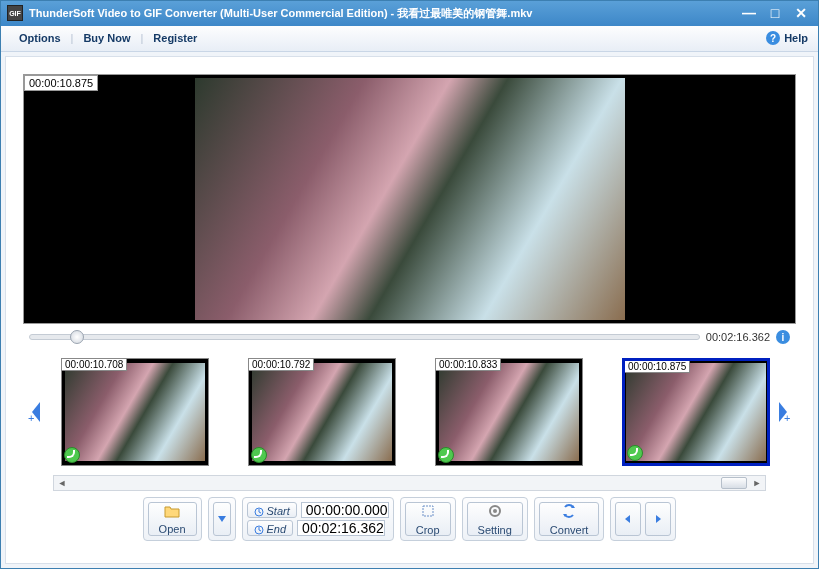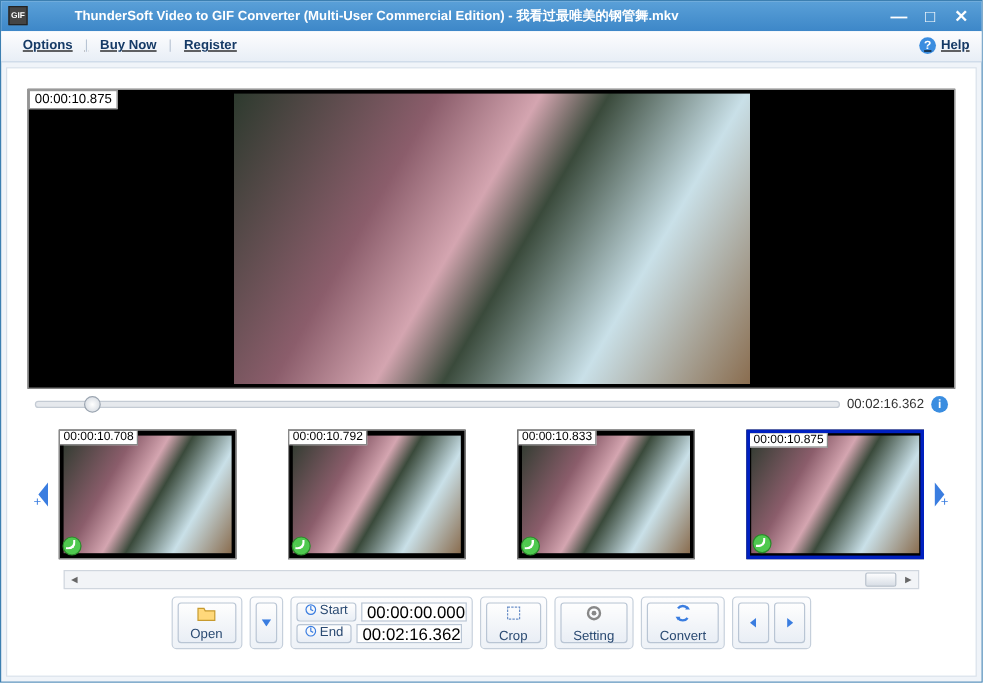--- a/index.html
+++ b/index.html
@@ -2,25 +2,25 @@
 <html><head>
 <meta charset="utf-8">
 <style>
 * { box-sizing: border-box; margin: 0; padding: 0; font-family: Tahoma, Arial, sans-serif; font-size: 11px; }
 body { background: #fff; width: 819px; height: 569px; overflow: hidden; }
 
 .window { width: 819px; height: 569px; border: 1px solid #3c7fb1; background: #f0f4f9; display: flex; flex-direction: column; }
 
 .titlebar { height: 26px; background: linear-gradient(#5aa0d8, #3d87c8); display: flex; align-items: center; padding: 0 6px; color: #fff; font-weight: bold; }
 .titlebar .app-icon { width: 16px; height: 16px; background: #444; border: 1px solid #222; margin-right: 6px; display:flex;align-items:center;justify-content:center;font-size:7px;color:#fff;}
-.titlebar .title-text { flex: 1; white-space: nowrap; overflow: hidden; font-size: 12px; margin-left: 33px; }
+.titlebar .title-text { flex: 1; white-space: nowrap; overflow: hidden; font-size: 12px; }
 .titlebar .win-btns { display: flex; gap: 4px; }
 .titlebar .win-btn { width: 22px; height: 18px; display: flex; align-items: center; justify-content: center; color: #fff; font-size: 14px; cursor: pointer; }
 
-.menubar { height: 28px; background: linear-gradient(#fdfdfe, #e8eef6); border-bottom: 1px solid #c9d6e6; display: flex; align-items: center; padding: 0 10px; text-decoration: underline; }
+.menubar { height: 28px; background: linear-gradient(#fdfdfe, #e8eef6); border-bottom: 1px solid #c9d6e6; display: flex; align-items: center; padding: 0 10px; }
 .menubar .menu-item { padding: 4px 8px; color: #153a66; font-weight: bold; cursor: pointer; }
 .menubar .sep { color: #b8c4d4; margin: 0 2px; }
 .menubar .spacer { flex: 1; }
 .menubar .help { display: flex; align-items: center; gap: 4px; color: #153a66; font-weight: bold; cursor: pointer; }
 .help-icon { width: 14px; height: 14px; border-radius: 50%; background: #3a8de0; color: #fff; display: flex; align-items: center; justify-content: center; font-size: 10px; font-weight: bold; }
 
 .content { flex: 1; background: #fff; margin: 4px; border: 1px solid #d8e0ea; display: flex; flex-direction: column; padding: 17px; }
 
 .preview { border: 1px solid #999; background: #000; height: 250px; position: relative; display: flex; align-items: center; justify-content: center; }
 .timestamp-overlay { position: absolute; top: 0; left: 0; background: #fff; color: #000; padding: 1px 4px; font-size: 11px; border: 1px solid #999; }
@@ -28,41 +28,41 @@
 
 .slider-row { height: 26px; display: flex; align-items: center; padding: 4px 6px; gap: 6px; }
 .slider-track { flex: 1; height: 6px; background: #e6e9ed; border: 1px solid #c4cbd4; border-radius: 3px; position: relative; }
 .slider-thumb { position: absolute; top: -5px; left: 6%; width: 14px; height: 14px; border-radius: 50%; background: radial-gradient(#fff, #d0d6de); border: 1px solid #9aa4b0; }
 .slider-time { font-size: 11px; color: #333; }
 .info-icon { width: 14px; height: 14px; border-radius: 50%; background: #3a8de0; color: #fff; display: flex; align-items: center; justify-content: center; font-size: 10px; font-weight: bold; }
 
 .thumbs-row { height: 124px; display: flex; align-items: center; padding: 2px 4px; gap: 4px; }
 .nav-arrow { width: 18px; height: 80px; display: flex; align-items: center; justify-content: center; cursor: pointer; }
 .nav-arrow svg { width: 16px; height: 24px; }
-.thumbs { flex: 1; display: flex; gap: 10px; justify-content: space-between; }
+.thumbs { flex: 1; display: flex; gap: 10px; justify-content: space-between; margin-left: 12px; }
 .thumb { width: 148px; height: 108px; border: 1px solid #888; background: #000; position: relative; display:flex;align-items:center;justify-content:center; }
 .thumb.selected { border: 3px solid #0020c0; }
 .thumb-ts { position: absolute; top: 0; left: 0; background: #fff; padding: 0 3px; font-size: 10px; border-right:1px solid #888; border-bottom:1px solid #888;}
 .thumb-badge { position: absolute; bottom: 2px; left: 2px; width: 16px; height: 16px; border-radius: 50%; background: #4fc94f; border: 1px solid #2a8a2a; display:flex;align-items:center;justify-content:center;}
 .thumb-badge::after { content:""; width:6px;height:6px;border:2px solid #fff;border-top:none;border-left:none;border-radius:0 0 6px 0; transform:translate(-1px,-1px);}
 .thumb-img { width: 140px; height: 98px; background: linear-gradient(120deg, #2d3a2e 0%, #8b5d6b 30%, #d4a5b0 45%, #3a4a3b 55%, #c9e0e8 75%, #8a6d4f 100%); }
 
 .hscroll-row { height: 18px; display: flex; align-items: center; padding: 0 30px; }
 .hscroll { flex: 1; height: 16px; background: #f2f4f7; border: 1px solid #d0d6de; display: flex; align-items: center; justify-content: space-between; position:relative;}
 .hscroll .arrow { width: 16px; height: 14px; display: flex; align-items: center; justify-content: center; font-size: 9px; color: #666; cursor: pointer; }
 .hscroll .hthumb { position:absolute; right:18px; top:1px; width:26px; height:12px; background:linear-gradient(#fdfdfe,#d8dee6); border:1px solid #b6bfca; border-radius:2px;}
 
 .toolbar-row { height: 54px; display: flex; align-items: center; justify-content: center; gap: 6px; padding: 6px; }
 .tool-group { display:flex; align-items:center; gap:4px; background:linear-gradient(#fdfdfe,#eef2f7); border:1px solid #c5cfdb; border-radius:4px; padding:4px; height:44px;}
 .tbtn { height: 34px; background: linear-gradient(#fefefe, #e9eef5); border: 1px solid #b9c5d4; border-radius: 3px; display: flex; align-items: center; justify-content: center; gap: 5px; padding: 0 10px; cursor: pointer; color:#2a4a72; font-weight:normal;flex-direction:column;}
 .tbtn.small { width: 26px; padding: 0; }
 .tbtn.drop { width: 18px; padding: 0; }
 .time-col { display:flex; flex-direction:column; gap:2px;}
 .time-row { display:flex; align-items:center; gap:4px;}
-.time-btn { height:16px; background:linear-gradient(#fefefe,#e9eef5); border:1px solid #b9c5d4; border-radius:3px; display:flex;align-items:flex-start;gap:3px;padding:0 6px;cursor:pointer;color:#2a4a72;}
+.time-btn { height:16px; background:linear-gradient(#fefefe,#e9eef5); border:1px solid #b9c5d4; border-radius:3px; display:flex;align-items:flex-end;gap:3px;padding:0 6px;cursor:pointer;color:#2a4a72;font-style:italic;}
 .time-field { width:88px; height:16px; border:1px solid #b9c5d4; background:#fff; padding:0 4px; display:flex;align-items:center; font-size:14px;}
 
 .ico { width:16px; height:16px; display:flex;align-items:center;justify-content:center;}
 </style>
 </head>
 <body>
 
 <div class="window">
 
   <div class="titlebar">

